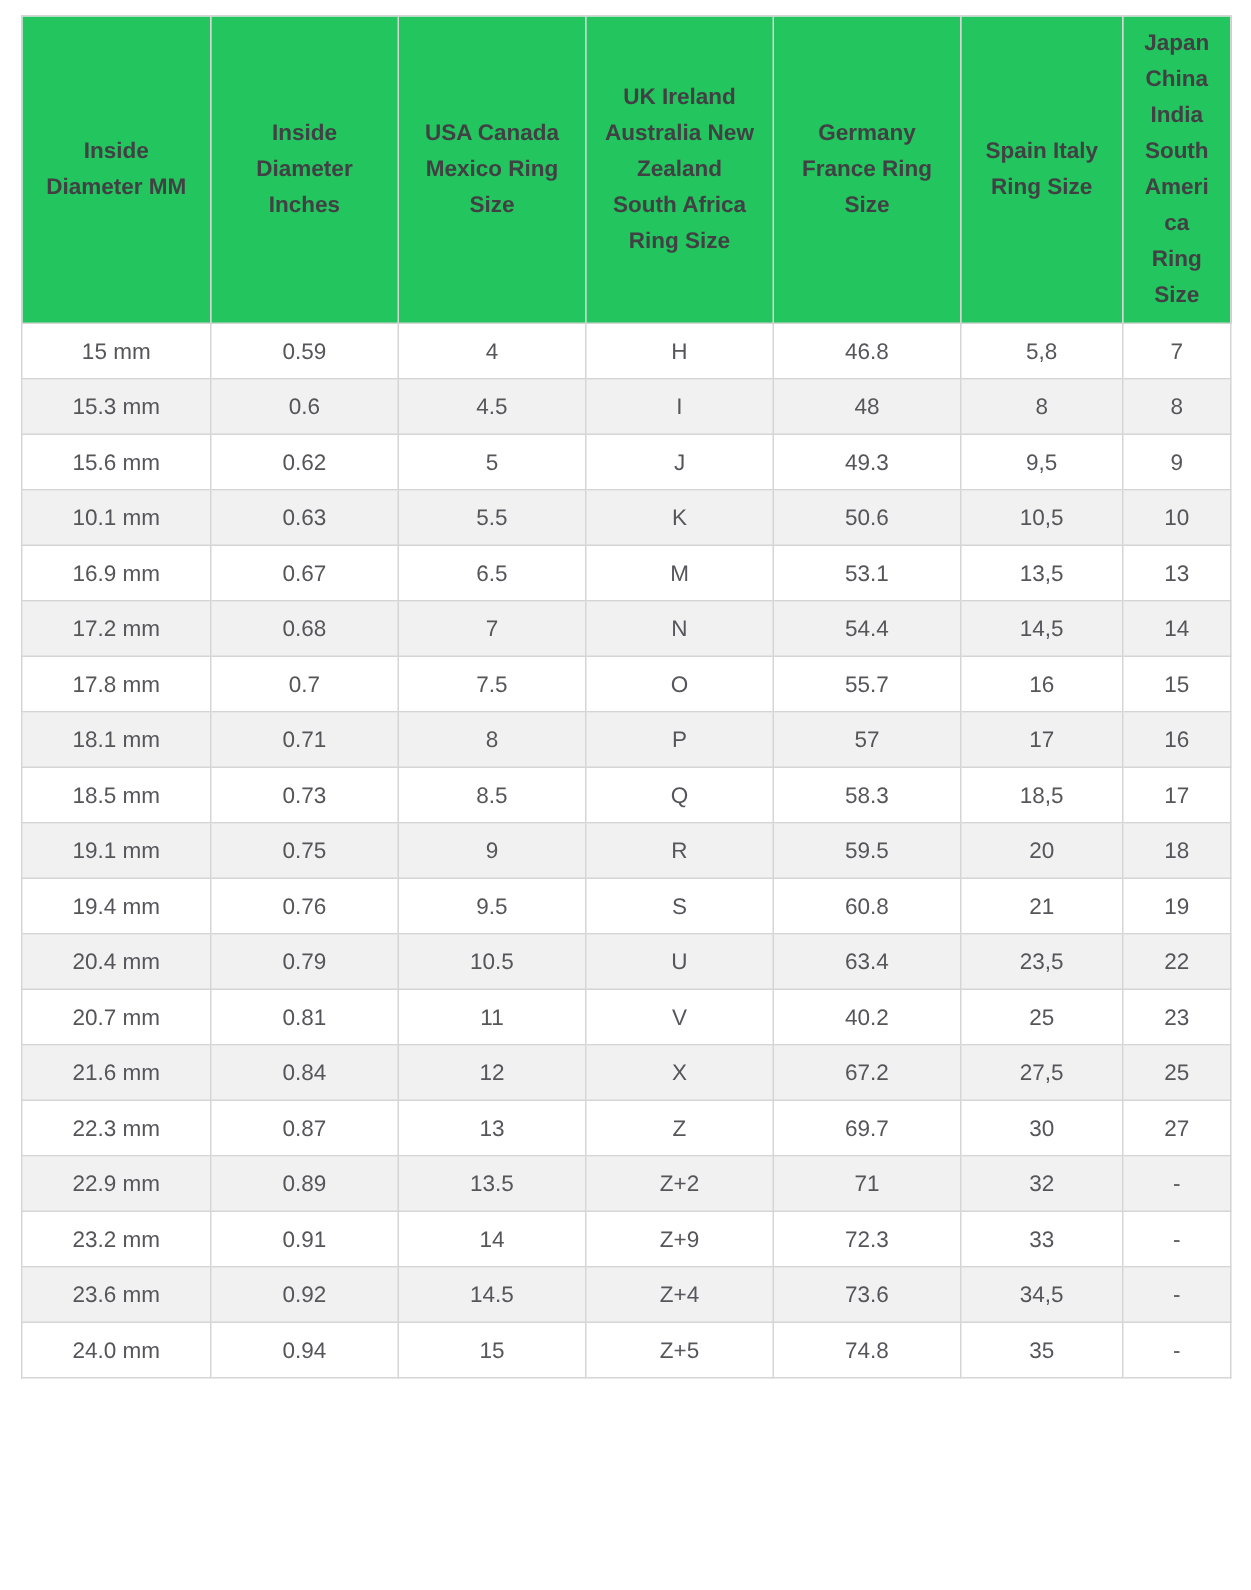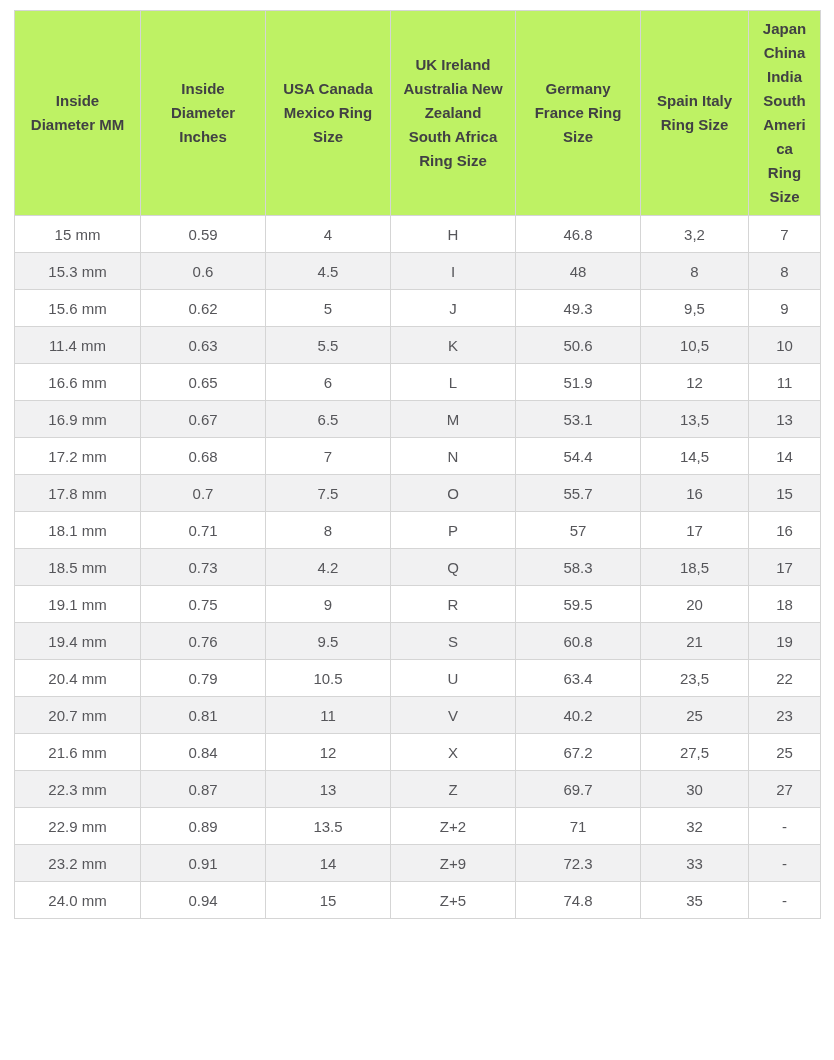--- a/index.html
+++ b/index.html
@@ -12,21 +12,21 @@
     min-height: 1060px;
     background: #ffffff;
     padding: 10px 14px 17px 14px;
   }
   table.ring-table {
     width: 806px;
     border-collapse: collapse;
     table-layout: fixed;
   }
   table.ring-table th {
-    background: #bef264;
+    background: #22c55e;
     color: #414144;
     font-size: 15px;
     font-weight: bold;
     line-height: 1.6;
     height: 180px;
     text-align: center;
     vertical-align: middle;
     border: 1px solid #d5d5d5;
     padding: 6px 12px;
     word-wrap: break-word;
@@ -70,21 +70,21 @@
           <th>Japan China India South America Ring Size</th>
         </tr>
     </thead>
     <tbody>
         <tr>
           <td>15 mm</td>
           <td>0.59</td>
           <td>4</td>
           <td>H</td>
           <td>46.8</td>
-          <td>3,2</td>
+          <td>5,8</td>
           <td>7</td>
         </tr>
         <tr>
           <td>15.3 mm</td>
           <td>0.6</td>
           <td>4.5</td>
           <td>I</td>
           <td>48</td>
           <td>8</td>
           <td>8</td>
@@ -92,36 +92,27 @@
         <tr>
           <td>15.6 mm</td>
           <td>0.62</td>
           <td>5</td>
           <td>J</td>
           <td>49.3</td>
           <td>9,5</td>
           <td>9</td>
         </tr>
         <tr>
-          <td>11.4 mm</td>
+          <td>10.1 mm</td>
           <td>0.63</td>
           <td>5.5</td>
           <td>K</td>
           <td>50.6</td>
           <td>10,5</td>
           <td>10</td>
-        </tr>
-        <tr>
-          <td>16.6 mm</td>
-          <td>0.65</td>
-          <td>6</td>
-          <td>L</td>
-          <td>51.9</td>
-          <td>12</td>
-          <td>11</td>
         </tr>
         <tr>
           <td>16.9 mm</td>
           <td>0.67</td>
           <td>6.5</td>
           <td>M</td>
           <td>53.1</td>
           <td>13,5</td>
           <td>13</td>
         </tr>
@@ -148,21 +139,21 @@
           <td>0.71</td>
           <td>8</td>
           <td>P</td>
           <td>57</td>
           <td>17</td>
           <td>16</td>
         </tr>
         <tr>
           <td>18.5 mm</td>
           <td>0.73</td>
-          <td>4.2</td>
+          <td>8.5</td>
           <td>Q</td>
           <td>58.3</td>
           <td>18,5</td>
           <td>17</td>
         </tr>
         <tr>
           <td>19.1 mm</td>
           <td>0.75</td>
           <td>9</td>
           <td>R</td>
@@ -227,20 +218,29 @@
         <tr>
           <td>23.2 mm</td>
           <td>0.91</td>
           <td>14</td>
           <td>Z+9</td>
           <td>72.3</td>
           <td>33</td>
           <td>-</td>
         </tr>
         <tr>
+          <td>23.6 mm</td>
+          <td>0.92</td>
+          <td>14.5</td>
+          <td>Z+4</td>
+          <td>73.6</td>
+          <td>34,5</td>
+          <td>-</td>
+        </tr>
+        <tr>
           <td>24.0 mm</td>
           <td>0.94</td>
           <td>15</td>
           <td>Z+5</td>
           <td>74.8</td>
           <td>35</td>
           <td>-</td>
         </tr>
       </tbody>
   </table>

